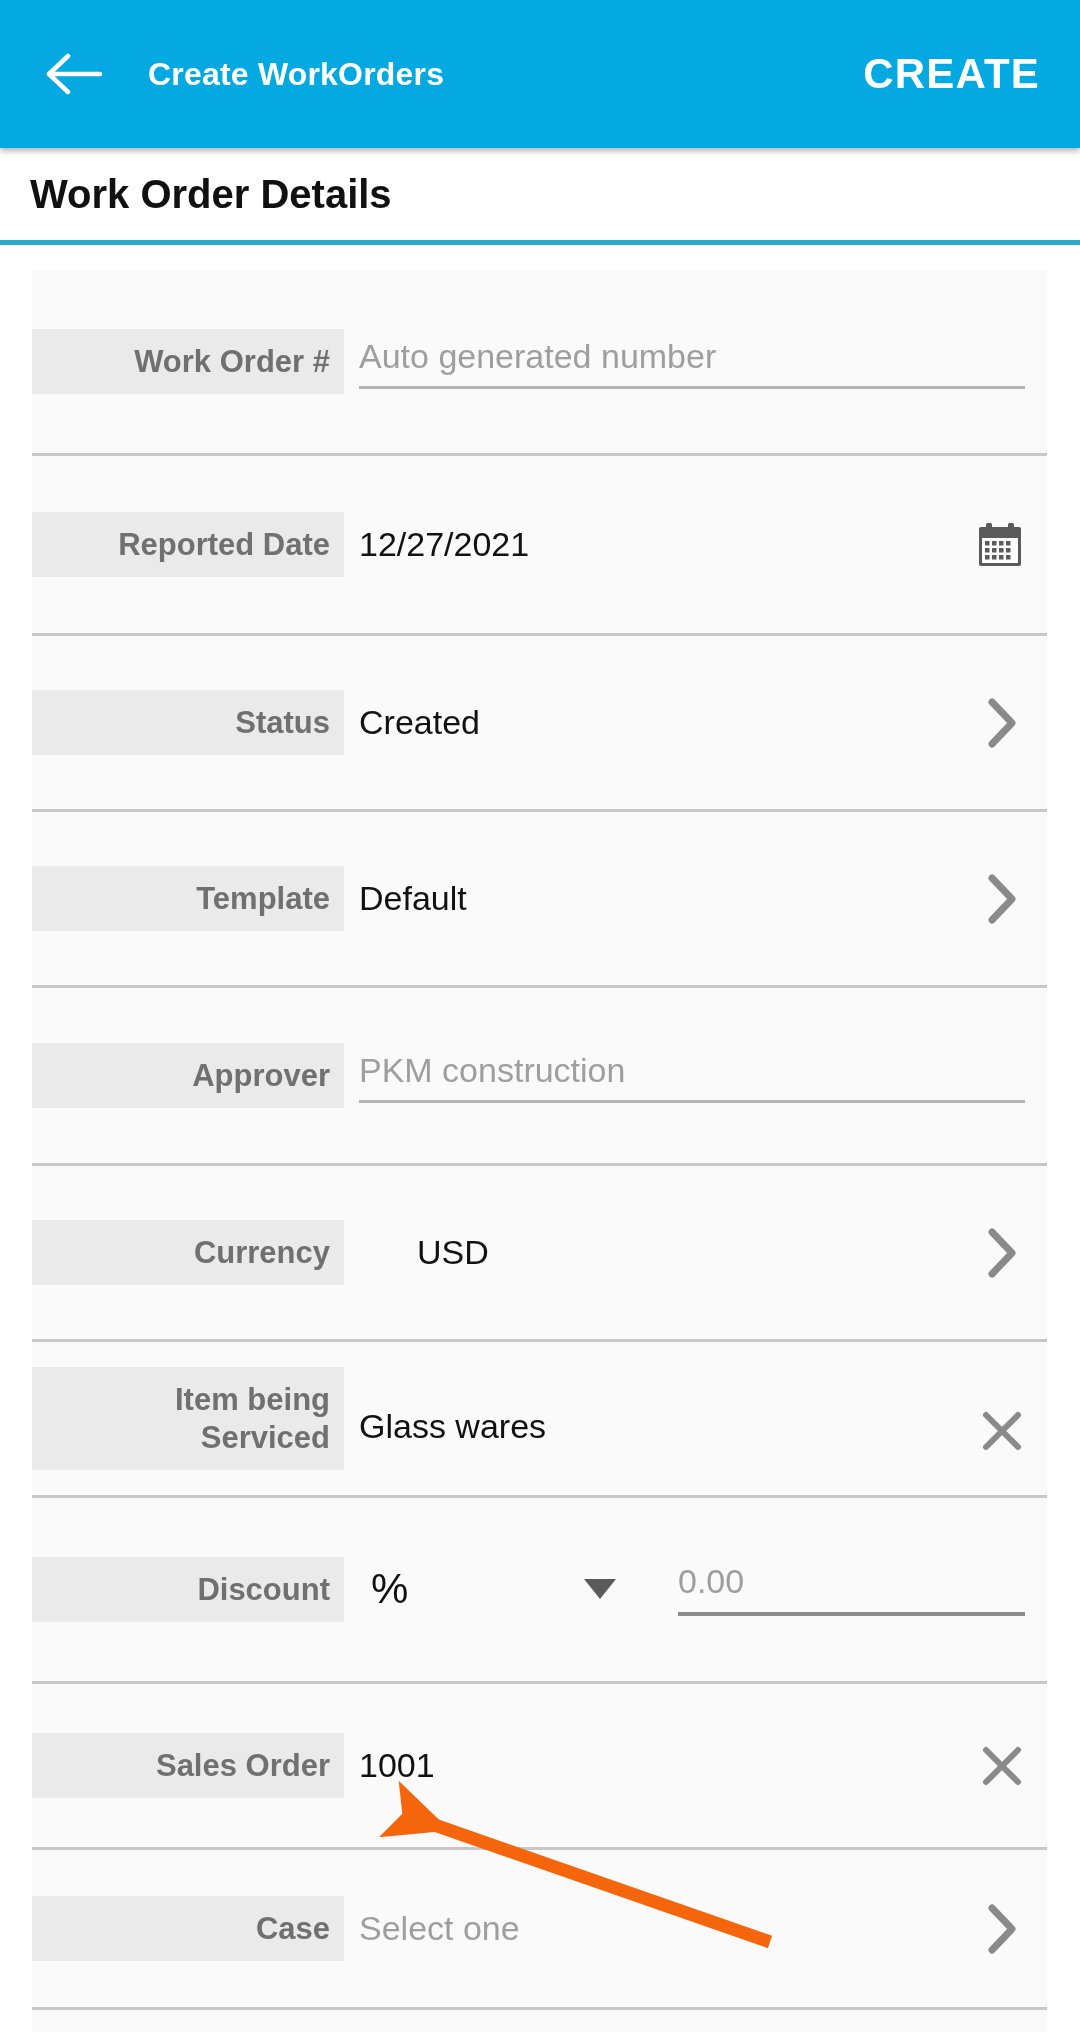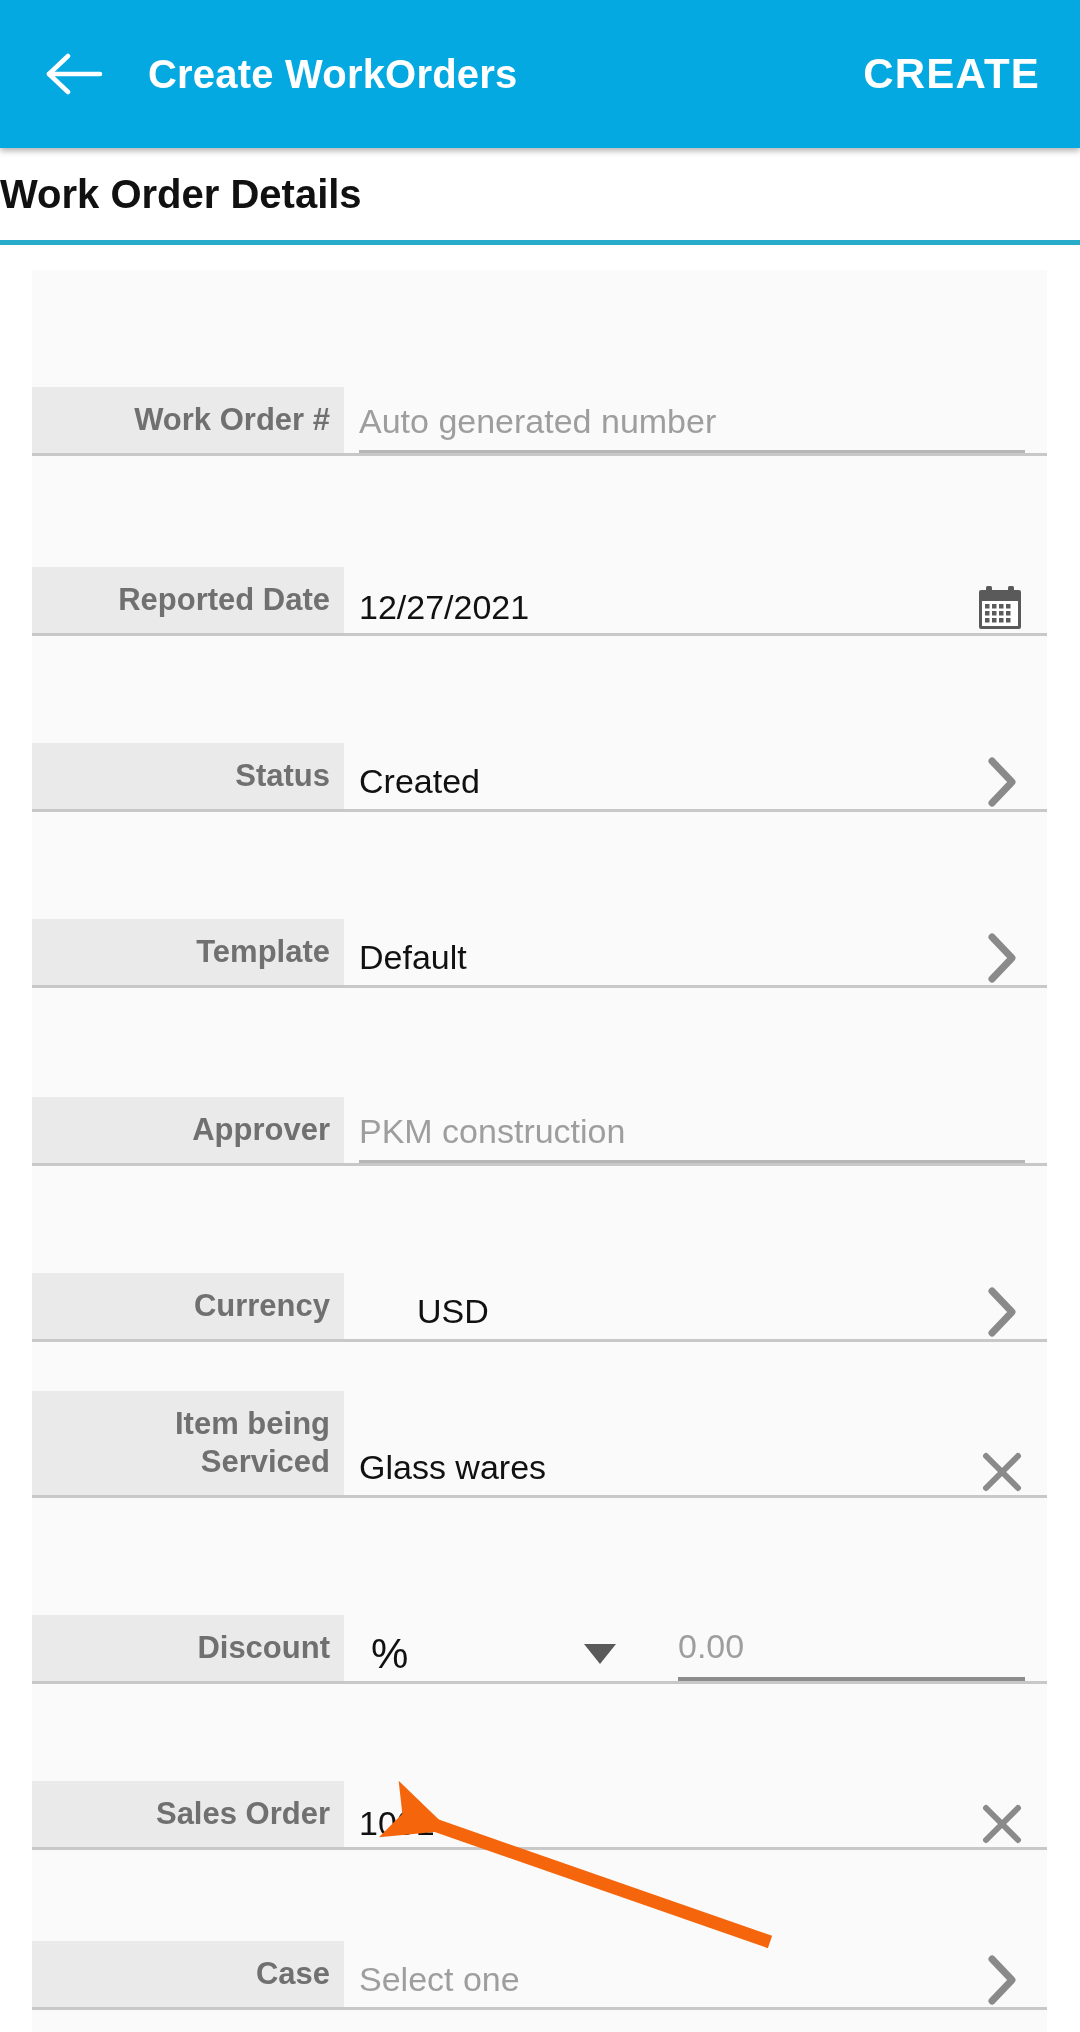--- a/index.html
+++ b/index.html
@@ -29,21 +29,21 @@
     z-index: 5;
   }
   .back-btn {
     width: 62px; height: 62px;
     display: flex; align-items: center; justify-content: center;
     flex: 0 0 auto;
     cursor: pointer;
   }
   .back-btn svg { display: block; }
   .appbar-title {
-    font-size: 40px;
+    font-size: 32px;
     font-weight: bold;
     color: #ffffff;
     margin-left: 42px;
     letter-spacing: 0.2px;
     white-space: nowrap;
   }
   .create-btn {
     margin-left: auto;
     font-size: 42px;
     font-weight: bold;
@@ -51,20 +51,21 @@
     letter-spacing: 1.2px;
     cursor: pointer;
     padding: 8px 4px;
   }
 
   
   .section-head {
     height: 92px;
     display: flex;
     align-items: center;
+    padding-left: 30px;
     background: #ffffff;
   }
   .section-title {
     font-size: 40px;
     font-weight: bold;
     color: #111111;
   }
   .section-rule {
     height: 5px;
     background: #29abca;
@@ -75,21 +76,21 @@
   .form-wrap {
     padding: 25px 33px 0 32px;
     background: #ffffff;
   }
   .form-table {
     width: 100%;
     background: #fafafa;
   }
   .row {
     display: flex;
-    align-items: flex-end;
+    align-items: center;
     border-bottom: 3px solid #c8c8c8;
     background: #fafafa;
     min-height: 88px;
     position: relative;
   }
   .label-cell {
     width: 312px;
     flex: 0 0 312px;
     background: #eaeaea;
     display: flex;

